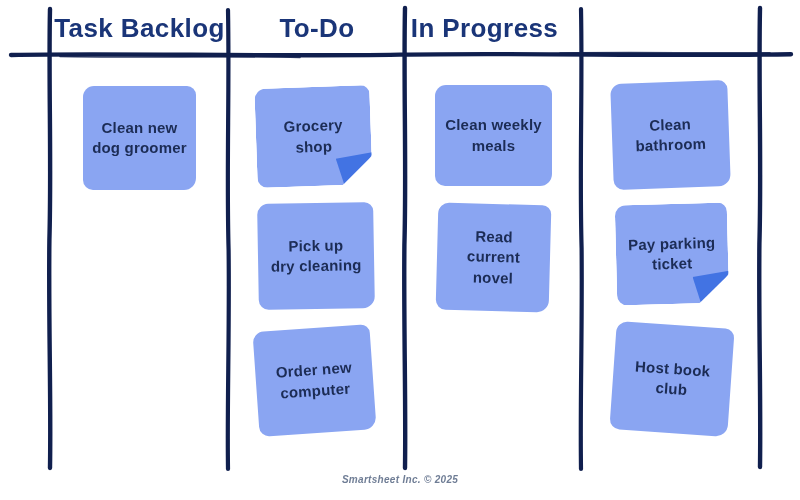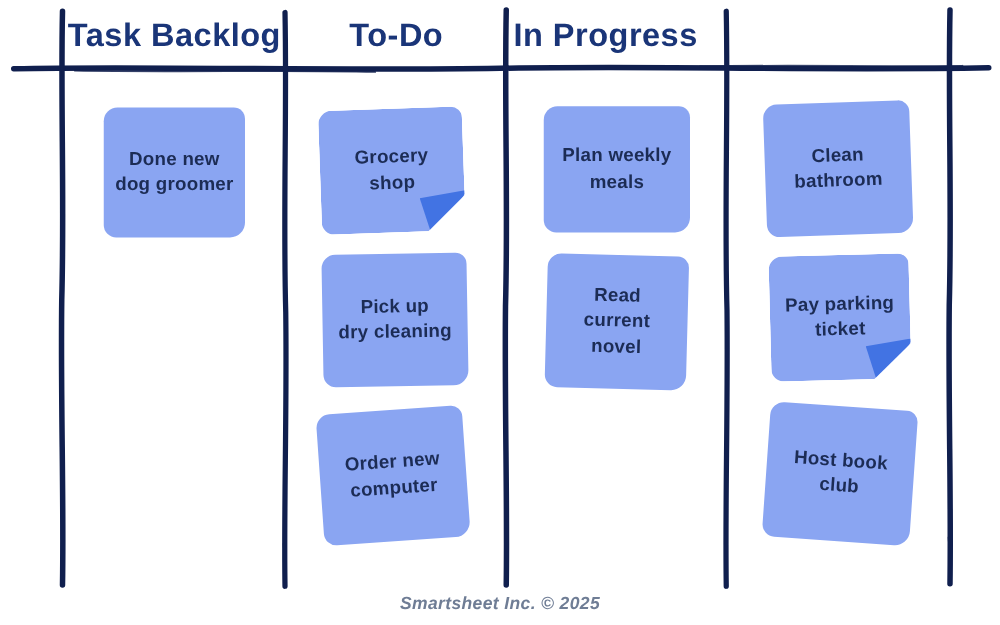--- a/index.html
+++ b/index.html
@@ -71,21 +71,21 @@
     height: 42px;
     background: #4273E3;
     clip-path: polygon(0 13%, 100% 0, 28% 100%);
   }
   .footer {
     position: absolute;
     left: 0;
     top: 474px;
     width: 800px;
     text-align: center;
-    font-size: 14px;
+    font-size: 10px;
     font-style: italic;
     font-weight: 600;
     color: #6F7D95;
     letter-spacing: 0.3px;
   }
 </style>
 </head>
 <body>
 
 <div class="board">
@@ -107,40 +107,40 @@
       <path d="M 759 430 C 760.5 445, 759 455, 760 464" stroke-width="1.8" opacity="0.8"></path>
       <path d="M 227 435 C 228.5 448, 227 458, 228 466" stroke-width="1.8" opacity="0.8"></path>
     </g>
   </svg>
 
   <div class="col-header hdr-1">Task Backlog</div>
   <div class="col-header hdr-2">To-Do</div>
   <div class="col-header hdr-3">In Progress</div>
 
   <div class="note" style="--x:83px;--y:86px;--w:113px;--h:104px;--r:0deg">
-    <div class="note-text">Done new
+    <div class="note-text">Clean new
 dog groomer</div>
   </div>
 
   <div class="note fold" style="--x:256px;--y:87px;--w:115px;--h:99px;--r:-2deg">
     <div class="note-text">Grocery
 shop</div>
     <div class="flap"></div>
   </div>
   <div class="note" style="--x:258px;--y:203px;--w:116px;--h:106px;--r:-1deg">
     <div class="note-text">Pick up
 dry cleaning</div>
   </div>
   <div class="note" style="--x:256px;--y:328px;--w:117px;--h:105px;--r:-4deg">
     <div class="note-text">Order new
 computer</div>
   </div>
 
   <div class="note" style="--x:435px;--y:85px;--w:117px;--h:101px;--r:0deg">
-    <div class="note-text">Plan weekly
+    <div class="note-text">Clean weekly
 meals</div>
   </div>
   <div class="note" style="--x:437px;--y:204px;--w:113px;--h:107px;--r:1.5deg">
     <div class="note-text">Read
 current
 novel</div>
   </div>
 
   <div class="note" style="--x:612px;--y:82px;--w:117px;--h:106px;--r:-2deg">
     <div class="note-text">Clean

